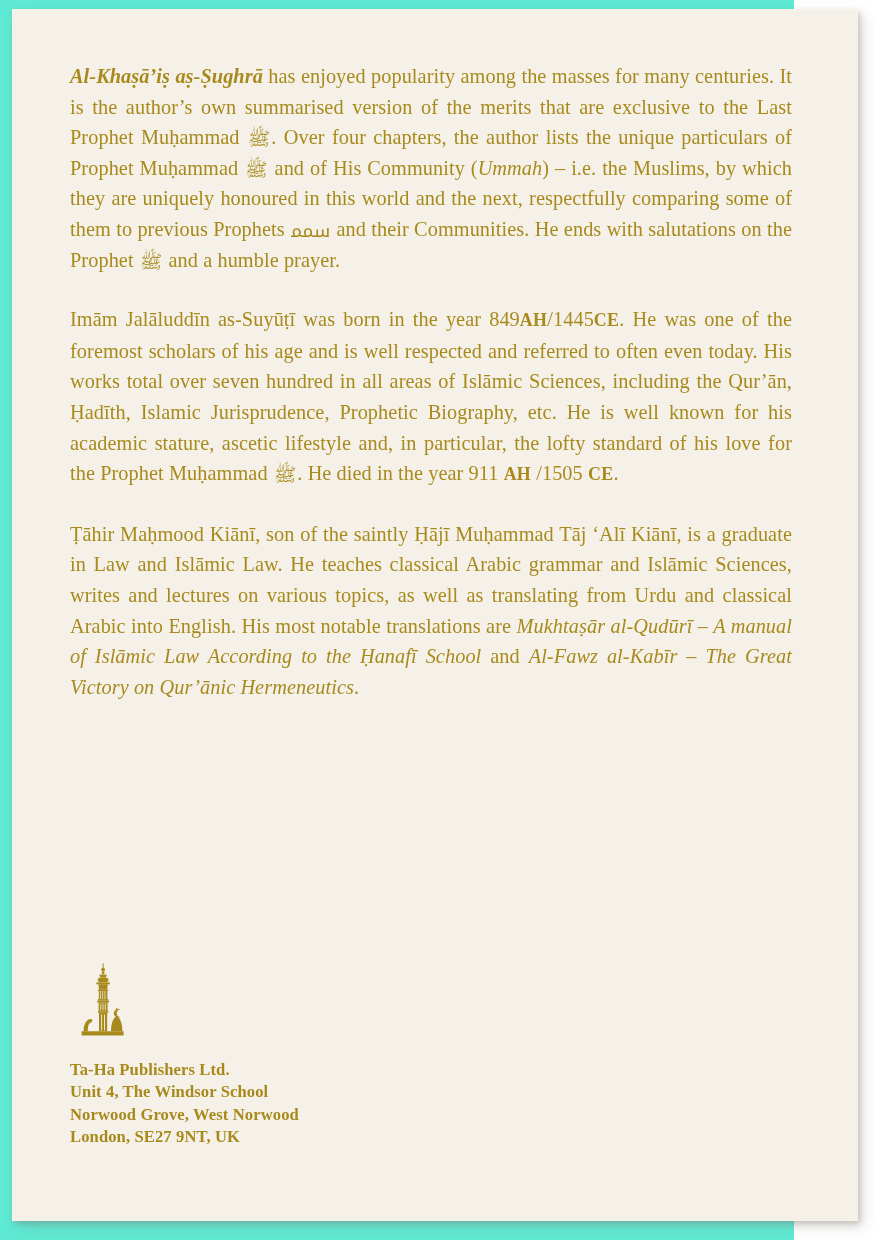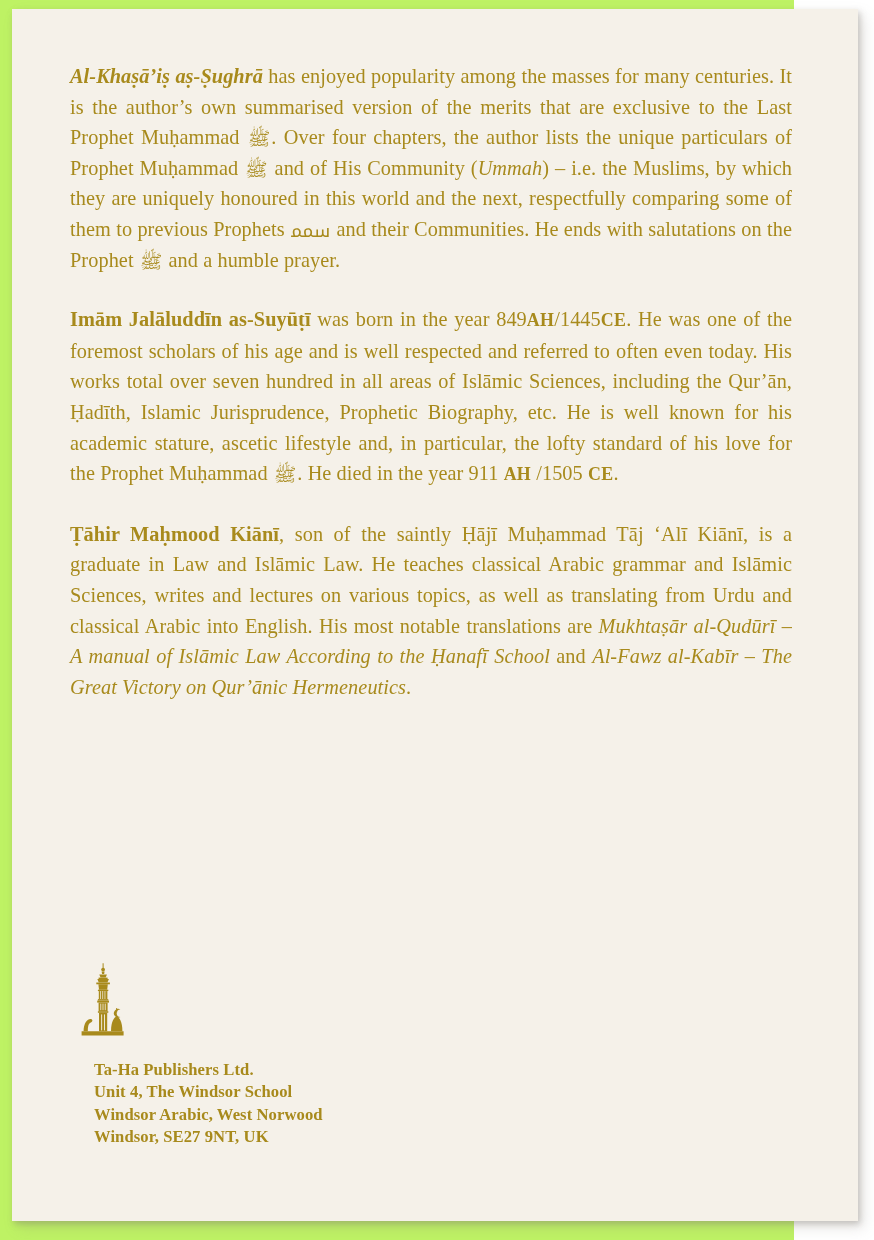--- a/index.html
+++ b/index.html
@@ -11,21 +11,21 @@
     width: 874px;
     height: 1240px;
     font-family: "Liberation Serif", "DejaVu Serif", serif;
     overflow: hidden;
   }
 
   .page-wrap {
     position: relative;
     width: 794px;
     height: 1240px;
-    background: #bef264;
+    background: #5eead4;
     box-sizing: border-box;
   }
 
   
   .cover {
     position: absolute;
     left: 12px;
     top: 9px;
     width: 846px;
     height: 1212px;
@@ -41,21 +41,21 @@
     font-size: 20.3px;
     line-height: 30.6px;
     text-align: justify;
     text-justify: inter-word;
     margin: 0 0 29px 0;
     letter-spacing: 0.08px;
     -webkit-font-smoothing: antialiased;
   }
   .blurb:last-of-type { margin-bottom: 0; }
 
-  .b { font-weight: bold; margin-top: 20px; }
+  .b { font-weight: normal; margin-top: 20px; }
   .it { font-style: italic; }
   .bit { font-weight: bold; font-style: italic; }
 
   
   .sc {
     font-variant: small-caps;
     font-size: 0.88em;
     letter-spacing: 0.3px;
     font-weight: bold;
   }
@@ -81,21 +81,21 @@
     height: 76px;
     margin-bottom: 17px;
   }
   .address {
     color: #a88a1c;
     font-size: 16.6px;
     line-height: 22.6px;
     font-weight: bold;
     letter-spacing: 0.1px;
   }
-  .address div { white-space: nowrap; margin-left: 24px; }
+  .address div { white-space: nowrap; }
 </style>
 </head>
 <body>
 
 <div class="page-wrap">
   <div class="cover">
 
     <p class="blurb"><span class="bit">Al-Khaṣā’iṣ aṣ-Ṣughrā</span><span> has enjoyed popularity among the masses for many centuries. It is the author’s own summarised version of the merits that are exclusive to the Last Prophet Muḥammad </span><span class="honorific">ﷺ</span><span>. Over four chapters, the author lists the unique particulars of Prophet Muḥammad </span><span class="honorific">ﷺ</span><span> and of His Community (</span><span class="it">Ummah</span><span>) – i.e. the Muslims, by which they are uniquely honoured in this world and the next, respectfully comparing some of them to previous Prophets </span><span class="honorific">ﵣ</span><span> and their Communities. He ends with salutations on the Prophet </span><span class="honorific">ﷺ</span><span> and a humble prayer.</span></p>
 
     <p class="blurb"><span class="b">Imām Jalāluddīn as-Suyūṭī</span><span> was born in the year 849</span><span class="sc">AH</span><span>/1445</span><span class="sc">CE</span><span>. He was one of the foremost scholars of his age and is well respected and referred to often even today. His works total over seven hundred in all areas of Islāmic Sciences, including the Qur’ān, Ḥadīth, Islamic Jurisprudence, Prophetic Biography, etc. He is well known for his academic stature, ascetic lifestyle and, in particular, the lofty standard of his love for the Prophet Muḥammad </span><span class="honorific">ﷺ</span><span>. He died in the year 911 </span><span class="sc">AH</span><span> /1505 </span><span class="sc">CE</span><span>.</span></p>
@@ -142,19 +142,19 @@
 
           <path d="M13.6 69.2c0-8.0 3.8-12.2 6.8-12.2 1.2 0 2.0 0.5 2.0 1.6 0 1.4-1.2 1.6-2.4 2.4-1.6 1.1-2.2 3.6-2.2 8.2z"></path>
 
           <path d="M11.6 69.2h42.0v4.2h-42.0z"></path>
         </g>
       </svg>
 
       <div class="address">
         <div>Ta-Ha Publishers Ltd.</div>
         <div>Unit 4, The Windsor School</div>
-        <div>Windsor Arabic, West Norwood</div>
-        <div>Windsor, SE27 9NT, UK</div>
+        <div>Norwood Grove, West Norwood</div>
+        <div>London, SE27 9NT, UK</div>
       </div>
 
     </div>
   </div>
 </div>
 
 </body></html>

